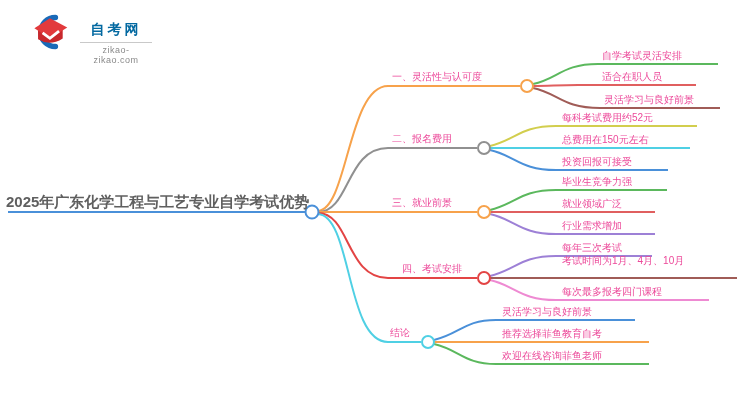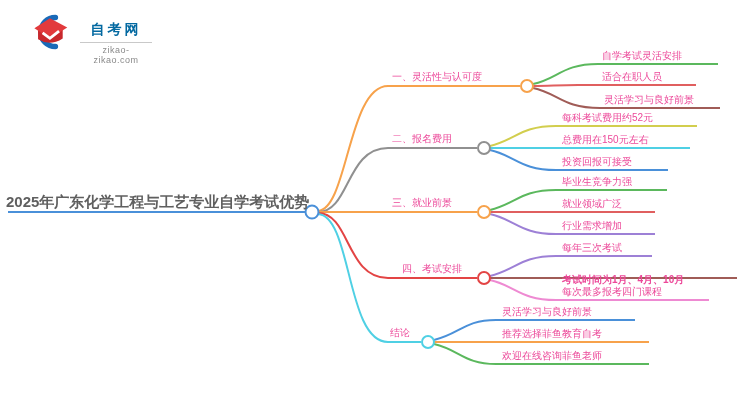--- a/index.html
+++ b/index.html
@@ -91,20 +91,20 @@
 
   <div class="lbl" style="left:562px;top:109px;">每科考试费用约52元</div>
   <div class="lbl" style="left:562px;top:131px;">总费用在150元左右</div>
   <div class="lbl" style="left:562px;top:153px;">投资回报可接受</div>
 
   <div class="lbl" style="left:562px;top:173px;">毕业生竞争力强</div>
   <div class="lbl" style="left:562px;top:195px;">就业领域广泛</div>
   <div class="lbl" style="left:562px;top:217px;">行业需求增加</div>
 
   <div class="lbl" style="left:562px;top:239px;text-align:right;">每年三次考试</div>
-  <div class="lbl" style="left:562px;top:271px;font-weight:bold;">考试时间为1月、4月、10月</div>
+  <div class="lbl" style="left:562px;top:252px;">考试时间为1月、4月、10月</div>
   <div class="lbl" style="left:502px;top:303px;">灵活学习与良好前景</div>
 
   <div class="lbl" style="left:562px;top:283px;">每次最多报考四门课程</div>
   <div class="lbl" style="left:502px;top:325px;">推荐选择菲鱼教育自考</div>
   <div class="lbl" style="left:502px;top:347px;">欢迎在线咨询菲鱼老师</div>
 
 </div>
 
 </body></html>

